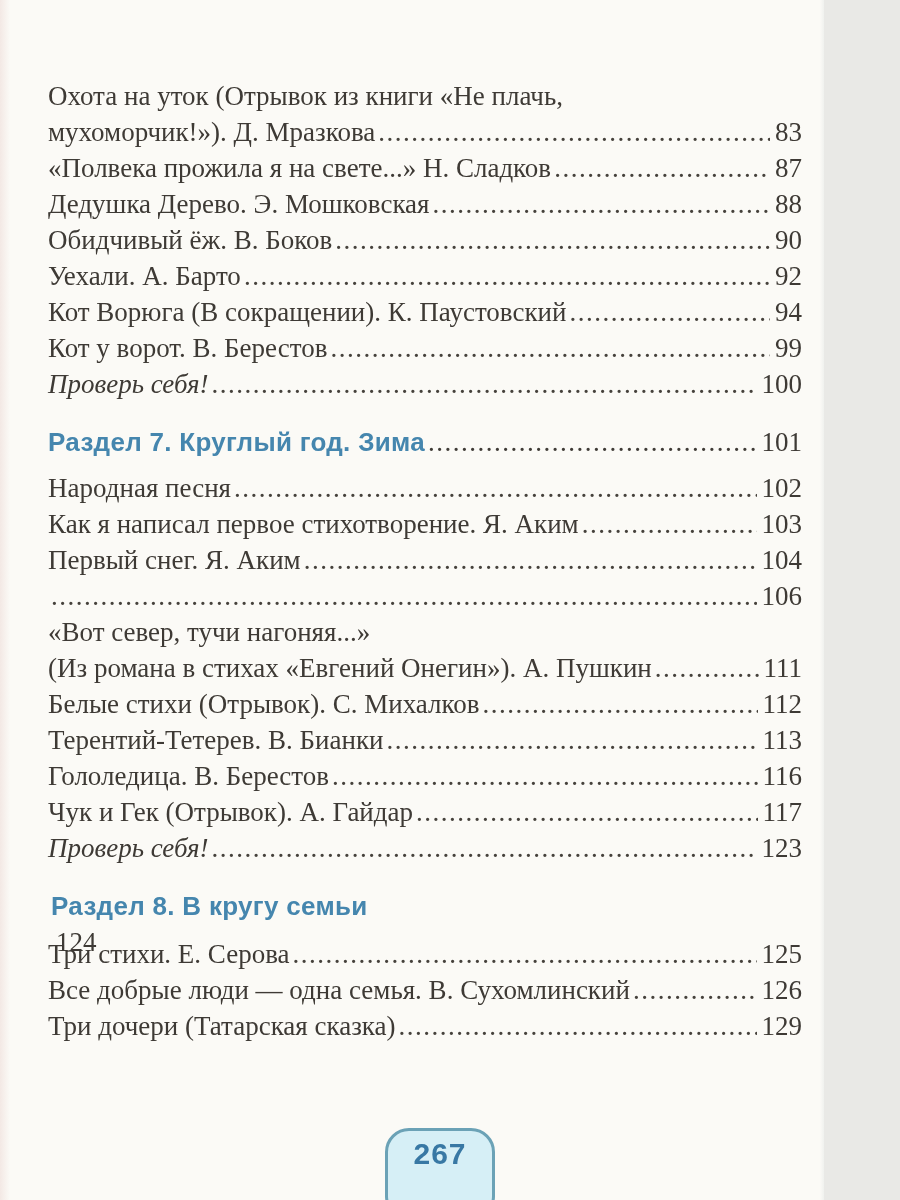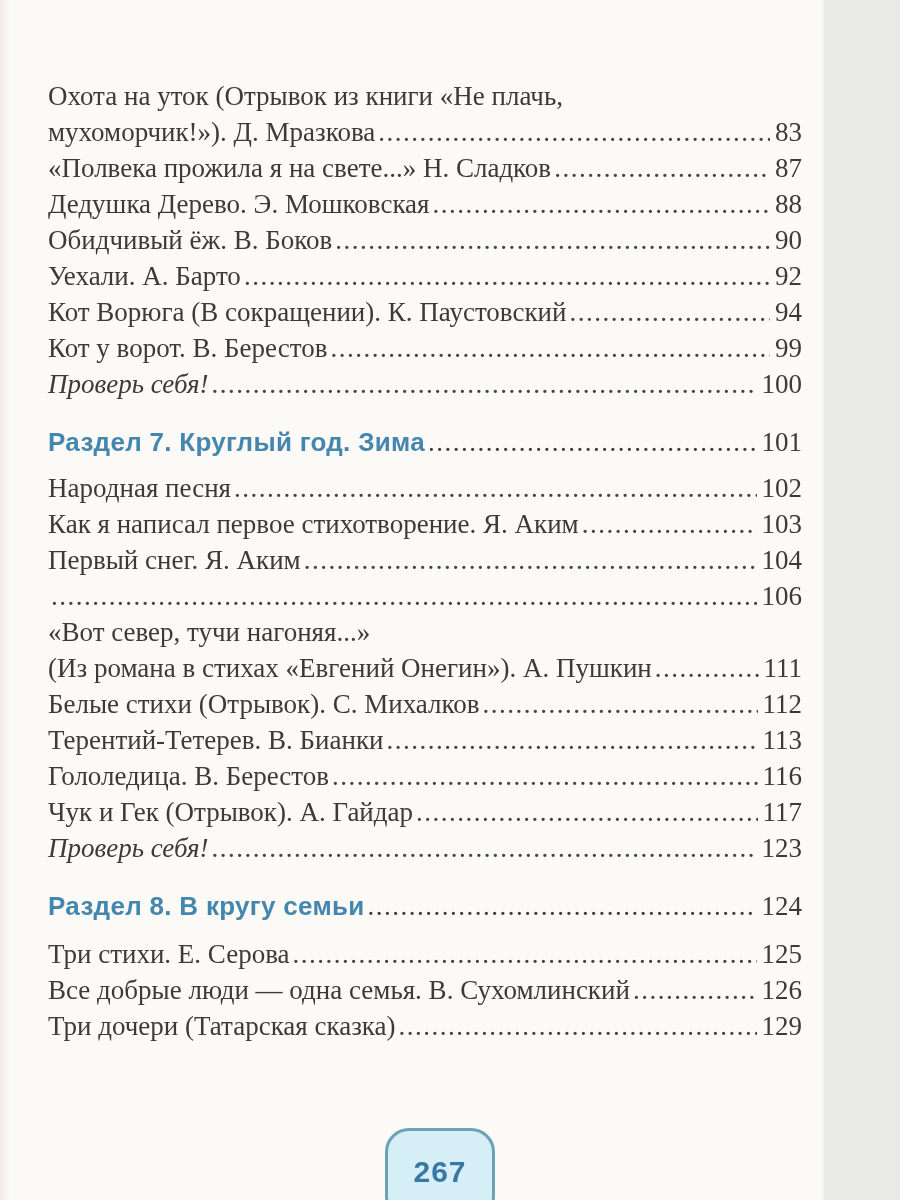--- a/index.html
+++ b/index.html
@@ -52,30 +52,30 @@
   .header-row {
     margin-top:22px; margin-bottom:10px;
     font-family:"Liberation Sans", sans-serif;
   }
   .header-row .title {
     color:#4586ae; font-weight:bold; font-size:26px; letter-spacing:0.3px;
   }
   .header-row .dots, .header-row .page {
     font-family:"Liberation Serif", serif; color:#3e3a35; font-weight:normal;
   }
-  .header-row.tight { margin-bottom:12px; }
+  .header-row.tight { margin-bottom:12px;flex-direction:column; }
 
   
   .page-badge {
     position:absolute; left:385px; top:1128px; width:110px; height:92px;
     background:#d6eff6; border:3px solid #6ba2b6; border-radius:24px;
     box-sizing:border-box; text-align:center;
   }
   .page-badge .num {
-    display:block; margin-top:24px;
+    display:block; margin-top:6px;
     font-family:"Liberation Sans", sans-serif; font-weight:bold;
     font-size:30px; color:#3878a4; letter-spacing:1px;
   }
 </style>
 </head>
 <body>
 
 <div class="canvas">
 
   <div class="left-scan-edge"></div>

